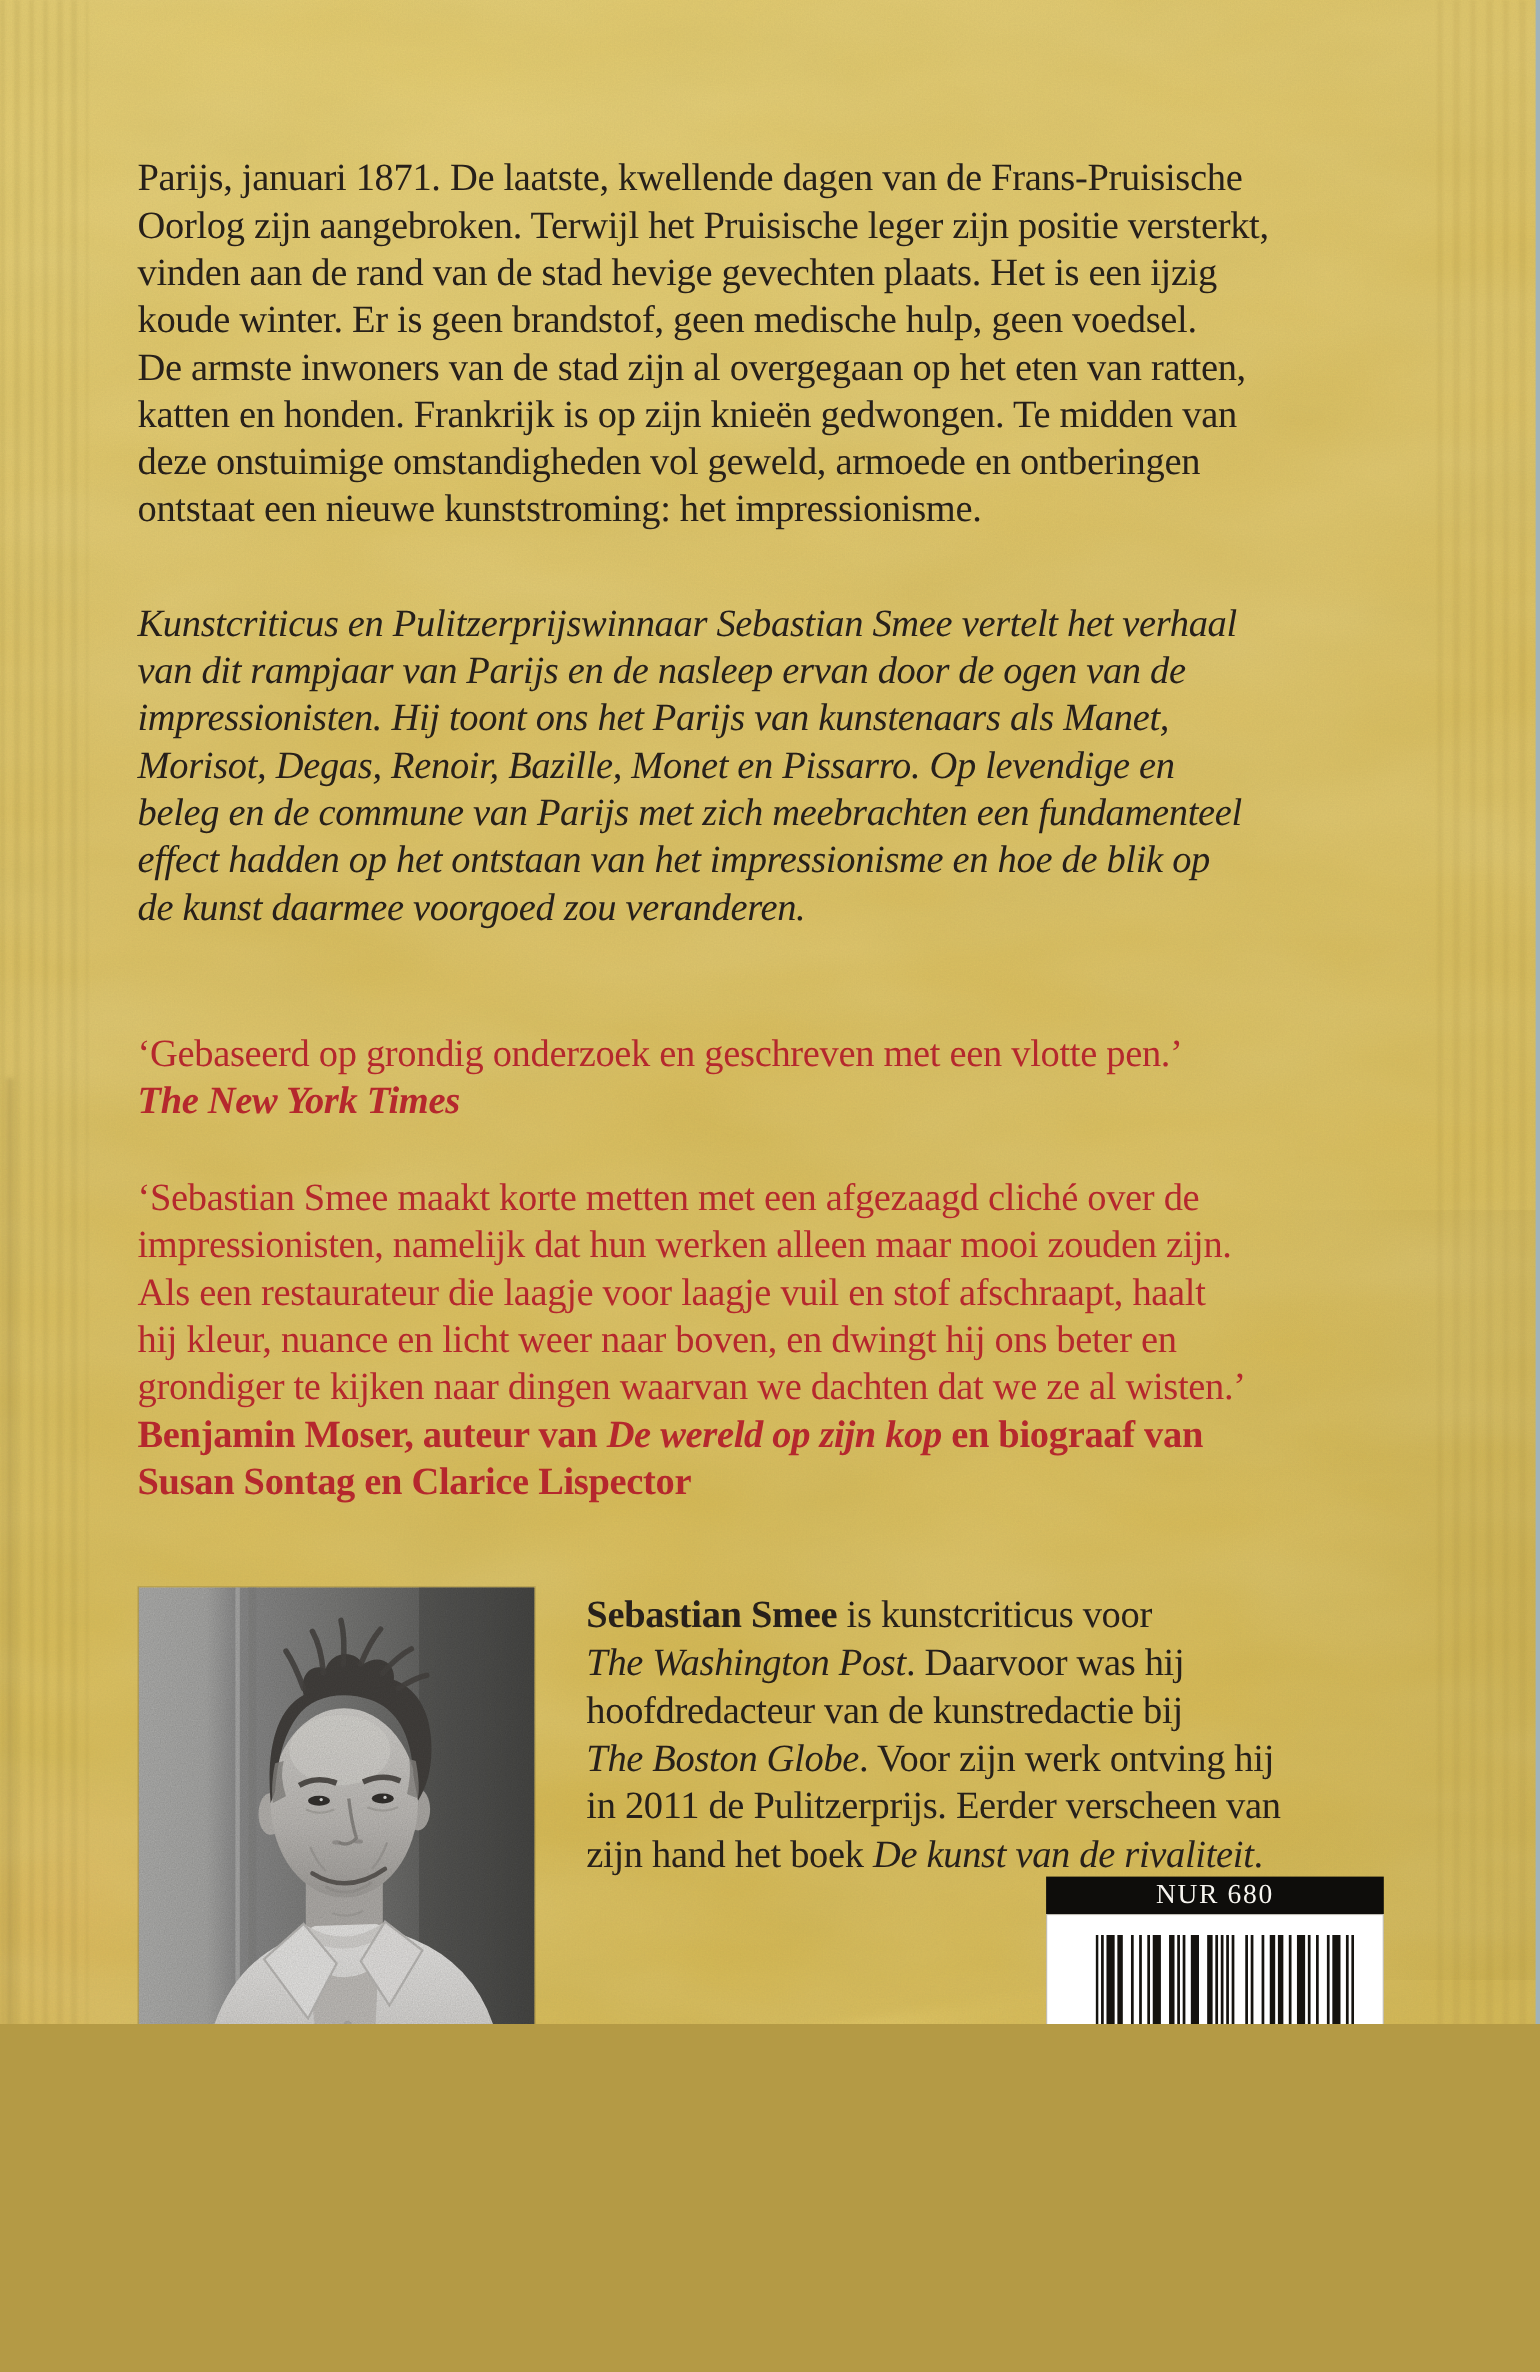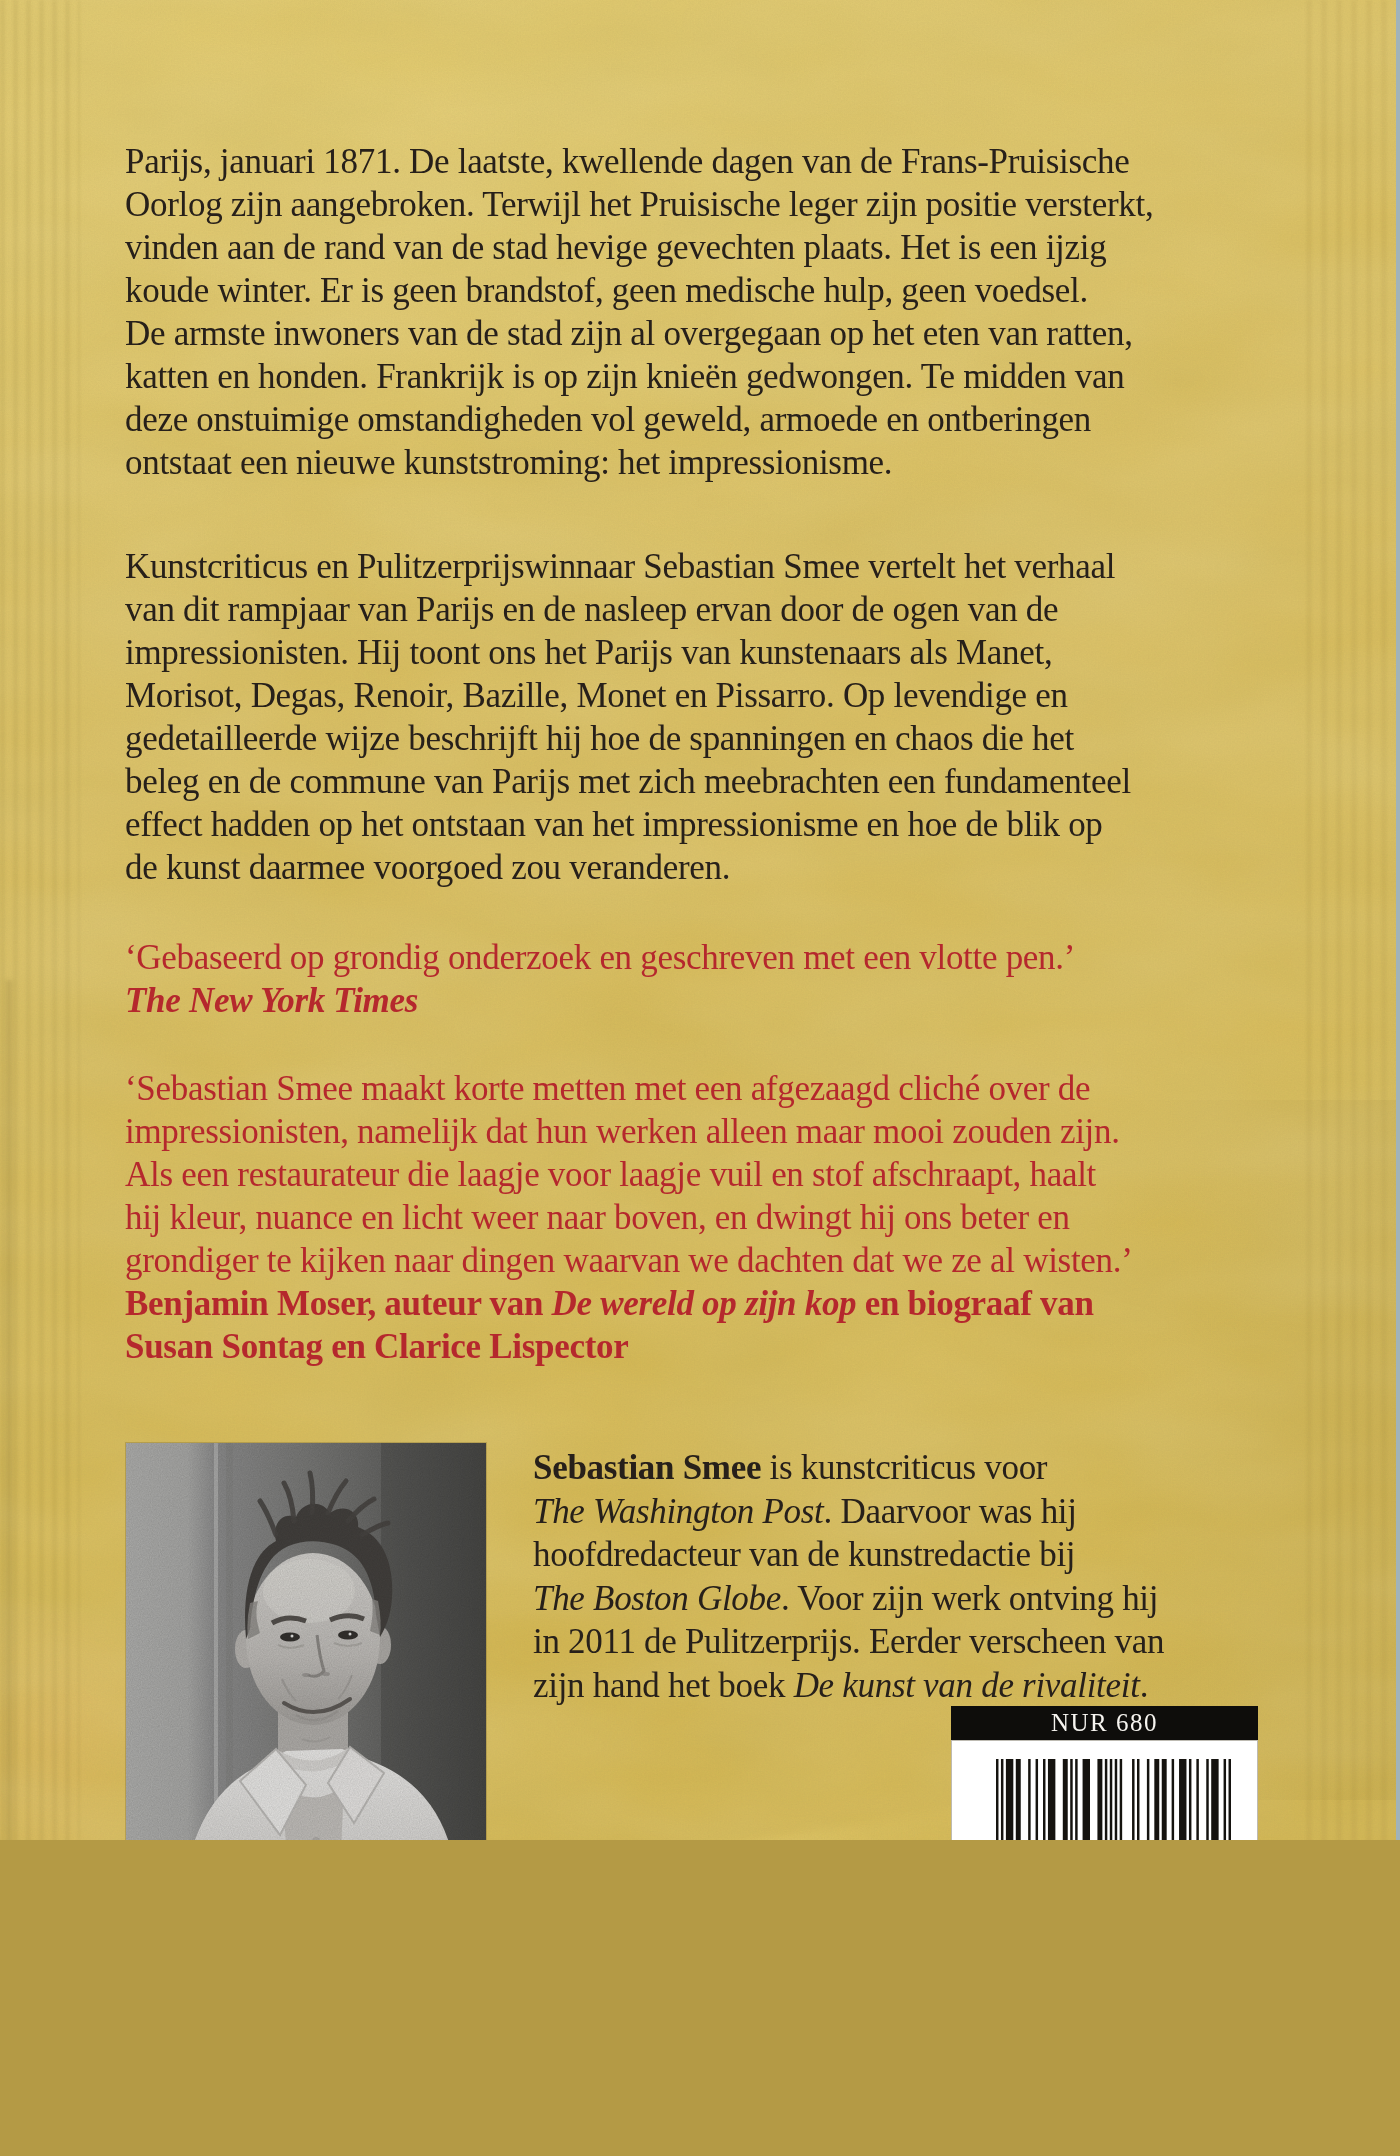--- a/index.html
+++ b/index.html
@@ -27,21 +27,21 @@
   .noise{position:absolute;left:0;top:0;pointer-events:none;}
   .edge{position:absolute;right:0;top:0;width:4px;height:2156px;}
   
   .tb{position:absolute;font-size:35px;line-height:43px;letter-spacing:-0.3px;white-space:nowrap;}
   .ink{color:var(--ink,#27201a);}
   .red{color:var(--red,#b5282d);}
   .seg-b{font-weight:700;margin-top:40px;}
   .seg-i{font-style:italic;}
   .seg-bi{font-weight:700;font-style:italic;}
   #intro{left:125px;top:140px;}
-  #about{left:125px;top:545px;}
+  #about{left:125px;top:545px;font-style:italic;}
   #nyt{left:125px;top:936px;}
   #moser{left:125px;top:1067px;}
   #bio{left:533px;top:1446px;line-height:43.5px;}
   
   .photo{position:absolute;left:126px;top:1443px;width:360px;height:430px;box-shadow:0 0 0 1px rgba(90,75,30,.25);}
   .photo svg{display:block;width:100%;height:100%;}
   
   .bc{position:absolute;left:951px;top:1706px;width:307px;}
   .bc-head{height:34px;line-height:34px;text-align:center;background:var(--bchead,#0e0d0b);color:#f6f4ef;font-size:25px;letter-spacing:1.5px;}
   .bc-box{position:relative;height:238px;background:var(--bcbox,#ffffff);border:1px solid rgba(110,105,85,.45);box-sizing:border-box;}
@@ -104,21 +104,20 @@
       <div class="line">De armste inwoners van de stad zijn al overgegaan op het eten van ratten,</div>
       <div class="line">katten en honden. Frankrijk is op zijn knieën gedwongen. Te midden van</div>
       <div class="line">deze onstuimige omstandigheden vol geweld, armoede en ontberingen</div>
       <div class="line">ontstaat een nieuwe kunststroming: het impressionisme.</div>
     </div>
   <div class="tb ink" id="about">
       <div class="line">Kunstcriticus en Pulitzerprijswinnaar Sebastian Smee vertelt het verhaal</div>
       <div class="line">van dit rampjaar van Parijs en de nasleep ervan door de ogen van de</div>
       <div class="line">impressionisten. Hij toont ons het Parijs van kunstenaars als Manet,</div>
       <div class="line">Morisot, Degas, Renoir, Bazille, Monet en Pissarro. Op levendige en</div>
-      <div class="line">gedetailleerde wijze beschrijft hij hoe de spanningen en chaos die het</div>
       <div class="line">beleg en de commune van Parijs met zich meebrachten een fundamenteel</div>
       <div class="line">effect hadden op het ontstaan van het impressionisme en hoe de blik op</div>
       <div class="line">de kunst daarmee voorgoed zou veranderen.</div>
     </div>
   <div class="tb red" id="nyt">
       <div class="line">‘Gebaseerd op grondig onderzoek en geschreven met een vlotte pen.’</div>
       <div class="line"><span class="seg-bi">The New York Times</span></div>
     </div>
   <div class="tb red" id="moser">
       <div class="line">‘Sebastian Smee maakt korte metten met een afgezaagd cliché over de</div>

